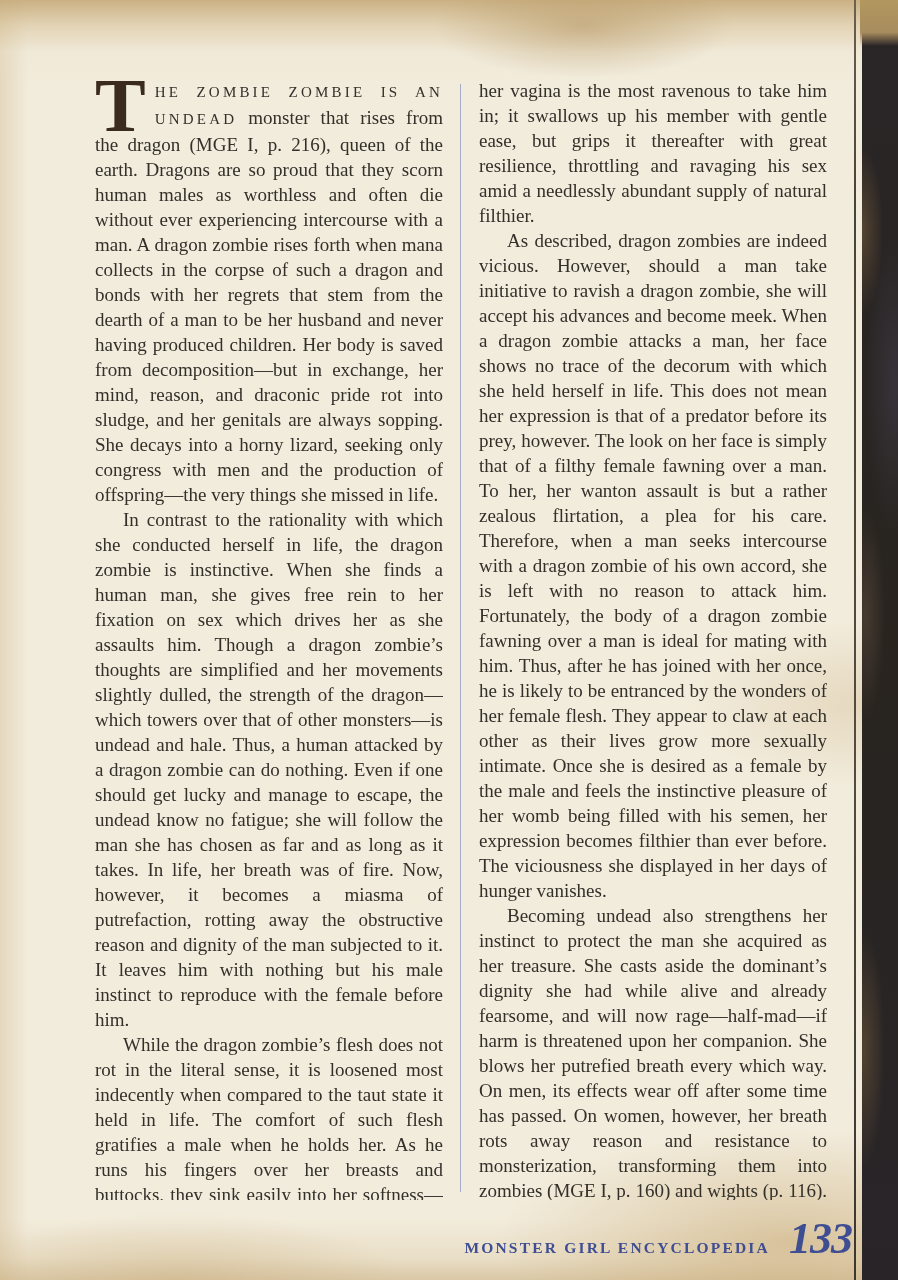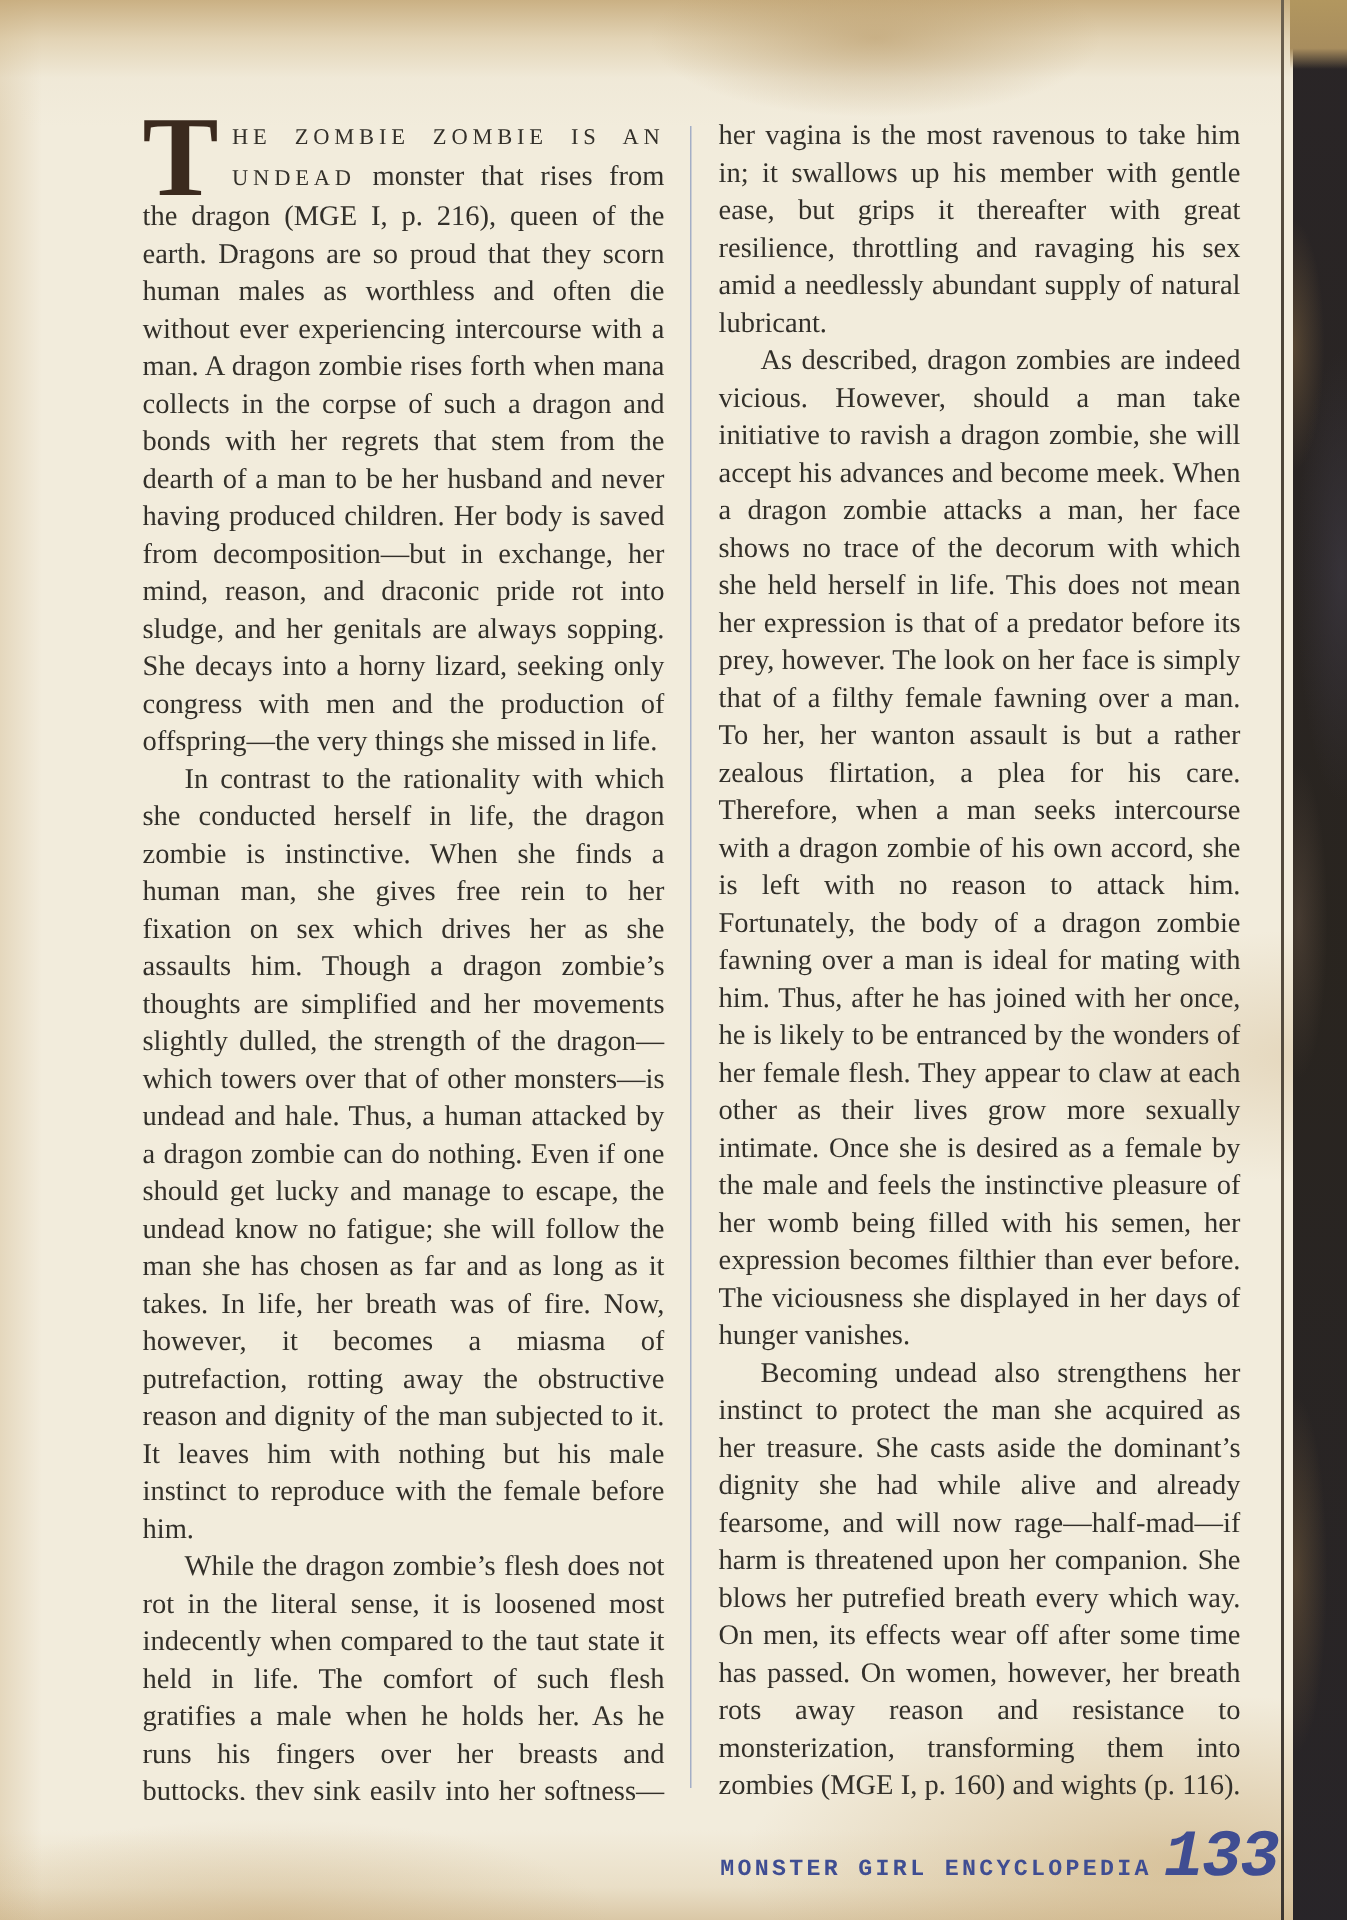--- a/index.html
+++ b/index.html
@@ -71,23 +71,22 @@
     color: var(--dropcap, #3b2a1e);
     font-weight: bold;
   }
   .leadcaps {
     font-size: 15px;
     letter-spacing: 3.2px;
     word-spacing: 2px;
   }
   .footer {
     position: absolute; right: 46px; bottom: 16px;
-    display: flex; align-items: baseline; gap: 8px;
+    display: flex; align-items: baseline; gap: 19px;
     color: var(--accent_blue, #3f4d92);
-    font-family: Liberation Mono, monospace;
   }
   .footer-title {
     font-size: 15.5px;
     letter-spacing: 2.2px;
     font-weight: bold;
   }
   .footer-page {
     font-size: 44px;
     font-style: italic;
     font-weight: bold;
@@ -112,21 +111,21 @@
       </p>
       <p class="para indent">In contrast to the rationality with which she conducted herself in life, the dragon zombie is instinctive. When she finds a human man, she gives free rein to her fixation on sex which drives her as she assaults him. Though a dragon zombie’s thoughts are simplified and her movements slightly dulled, the strength of the dragon—which towers over that of other monsters—is undead and hale. Thus, a human attacked by a dragon zombie can do nothing. Even if one should get lucky and manage to escape, the undead know no fatigue; she will follow the man she has chosen as far and as long as it takes. In life, her breath was of fire. Now, however, it becomes a miasma of putrefaction, rotting away the obstructive reason and dignity of the man subjected to it. It leaves him with nothing but his male instinct to reproduce with the female before him.</p>
       <p class="para indent">While the dragon zombie’s flesh does not rot in the literal sense, it is loosened most indecently when compared to the taut state it held in life. The comfort of such flesh gratifies a male when he holds her. As he runs his fingers over her breasts and buttocks, they sink easily into her softness—as if she is taking him in—while still remaining supported by her concomitant suppleness. Of all her flesh,</p>
     </div>
 
     <div class="col-gap">
       <div class="divider"></div>
     </div>
 
     <div class="column">
-      <p class="para">her vagina is the most ravenous to take him in; it swallows up his member with gentle ease, but grips it thereafter with great resilience, throttling and ravaging his sex amid a needlessly abundant supply of natural lubricant.</p>
+      <p class="para">her vagina is the most ravenous to take him in; it swallows up his member with gentle ease, but grips it thereafter with great resilience, throttling and ravaging his sex amid a needlessly abundant supply of natural filthier.</p>
       <p class="para indent">As described, dragon zombies are indeed vicious. However, should a man take initiative to ravish a dragon zombie, she will accept his advances and become meek. When a dragon zombie attacks a man, her face shows no trace of the decorum with which she held herself in life. This does not mean her expression is that of a predator before its prey, however. The look on her face is simply that of a filthy female fawning over a man. To her, her wanton assault is but a rather zealous flirtation, a plea for his care. Therefore, when a man seeks intercourse with a dragon zombie of his own accord, she is left with no reason to attack him. Fortunately, the body of a dragon zombie fawning over a man is ideal for mating with him. Thus, after he has joined with her once, he is likely to be entranced by the wonders of her female flesh. They appear to claw at each other as their lives grow more sexually intimate. Once she is desired as a female by the male and feels the instinctive pleasure of her womb being filled with his semen, her expression becomes filthier than ever before. The viciousness she displayed in her days of hunger vanishes.</p>
       <p class="para indent">Becoming undead also strengthens her instinct to protect the man she acquired as her treasure. She casts aside the dominant’s dignity she had while alive and already fearsome, and will now rage—half-mad—if harm is threatened upon her companion. She blows her putrefied breath every which way. On men, its effects wear off after some time has passed. On women, however, her breath rots away reason and resistance to monsterization, transforming them into zombies (MGE I, p. 160) and wights (p. 116). A horde of the undying thus forms in no time at all.</p>
     </div>
 
   </div>
 
   <div class="footer">
     <span class="footer-title">MONSTER GIRL ENCYCLOPEDIA</span>
     <span class="footer-page">133</span>
   </div>

